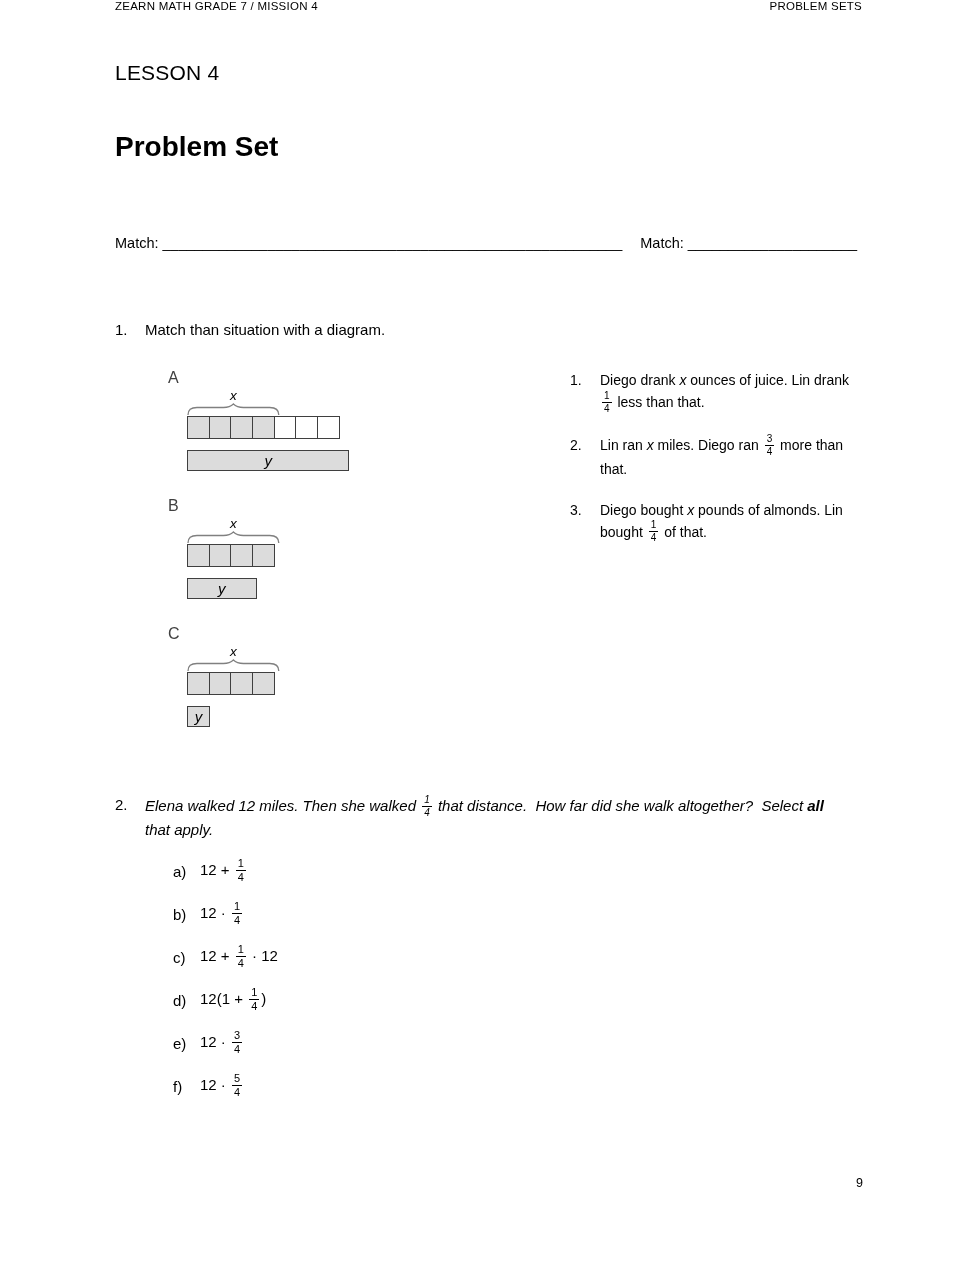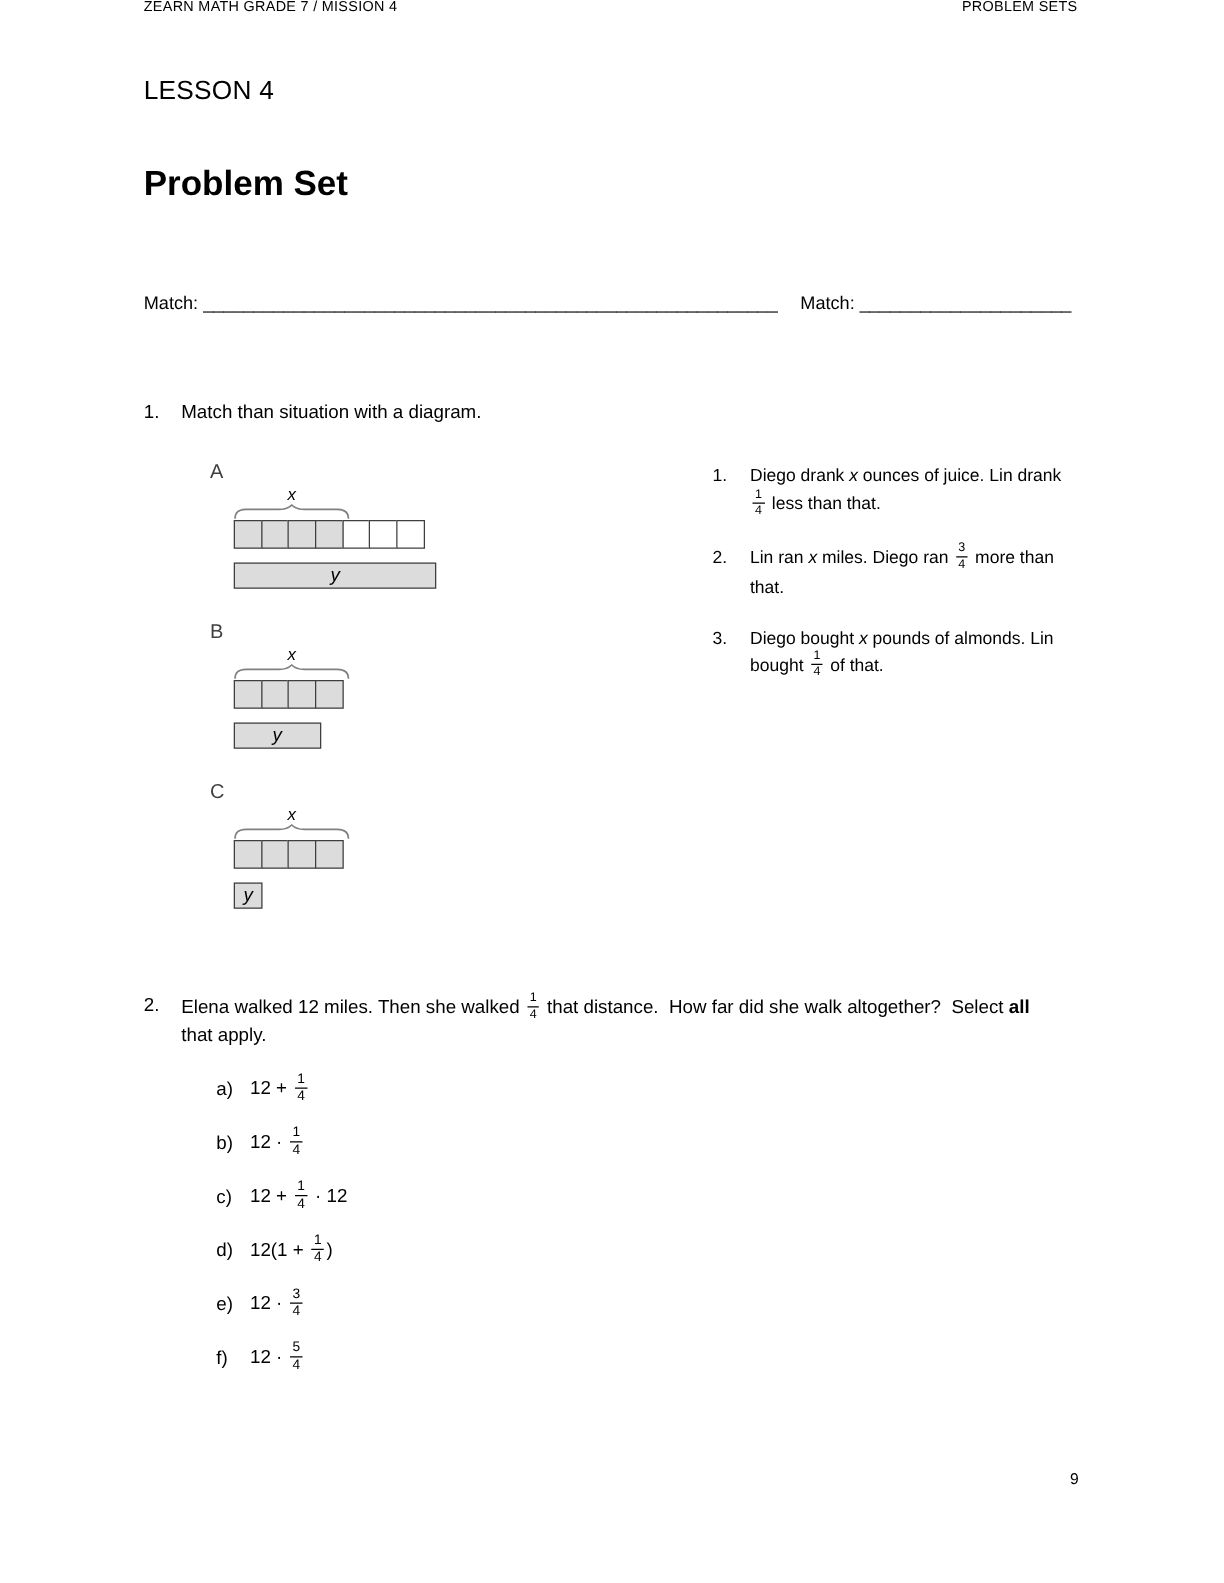--- a/index.html
+++ b/index.html
@@ -38,21 +38,21 @@
   .cell.shaded { background: #dcdcdc; }
   .y-bar { height: 21px; margin-top: 11px; border: 1.5px solid #3f3f3f; background: #dcdcdc;
            display: flex; align-items: center; justify-content: center; }
   .y-label { font-style: italic; font-size: 15px; line-height: 15px; }
 
   .situation { display: flex; margin-bottom: 19px; }
   .snum { flex: none; width: 30px; }
   .stext { flex: 1; }
 
   .problem-2 { margin-top: 42px; }
-  .problem-2 .ptext { white-space: pre-wrap; line-height: 22px; max-width: 690px; }
+  .problem-2 .ptext { white-space: pre-wrap; line-height: 22px; max-width: 690px; font-style: italic; }
   .options { margin-top: 16px; margin-left: 58px; font-size: 15px; }
   .option { display: flex; align-items: center; height: 30px; margin-bottom: 13px; }
   .olabel { flex: none; width: 27px; }
   .oexpr  { white-space: pre; }
 
   .frac { display: inline-flex; flex-direction: column; align-items: center;
           vertical-align: middle; margin: 0 2px; position: relative; top: -1px; }
   .frac .fnum { font-size: 10px; line-height: 10px; padding: 0 2px 1px; border-bottom: 1px solid #000; }
   .frac .fden { font-size: 10px; line-height: 10px; padding-top: 1px; }
   .oexpr .frac .fnum, .oexpr .frac .fden { font-size: 11px; line-height: 11px; }

